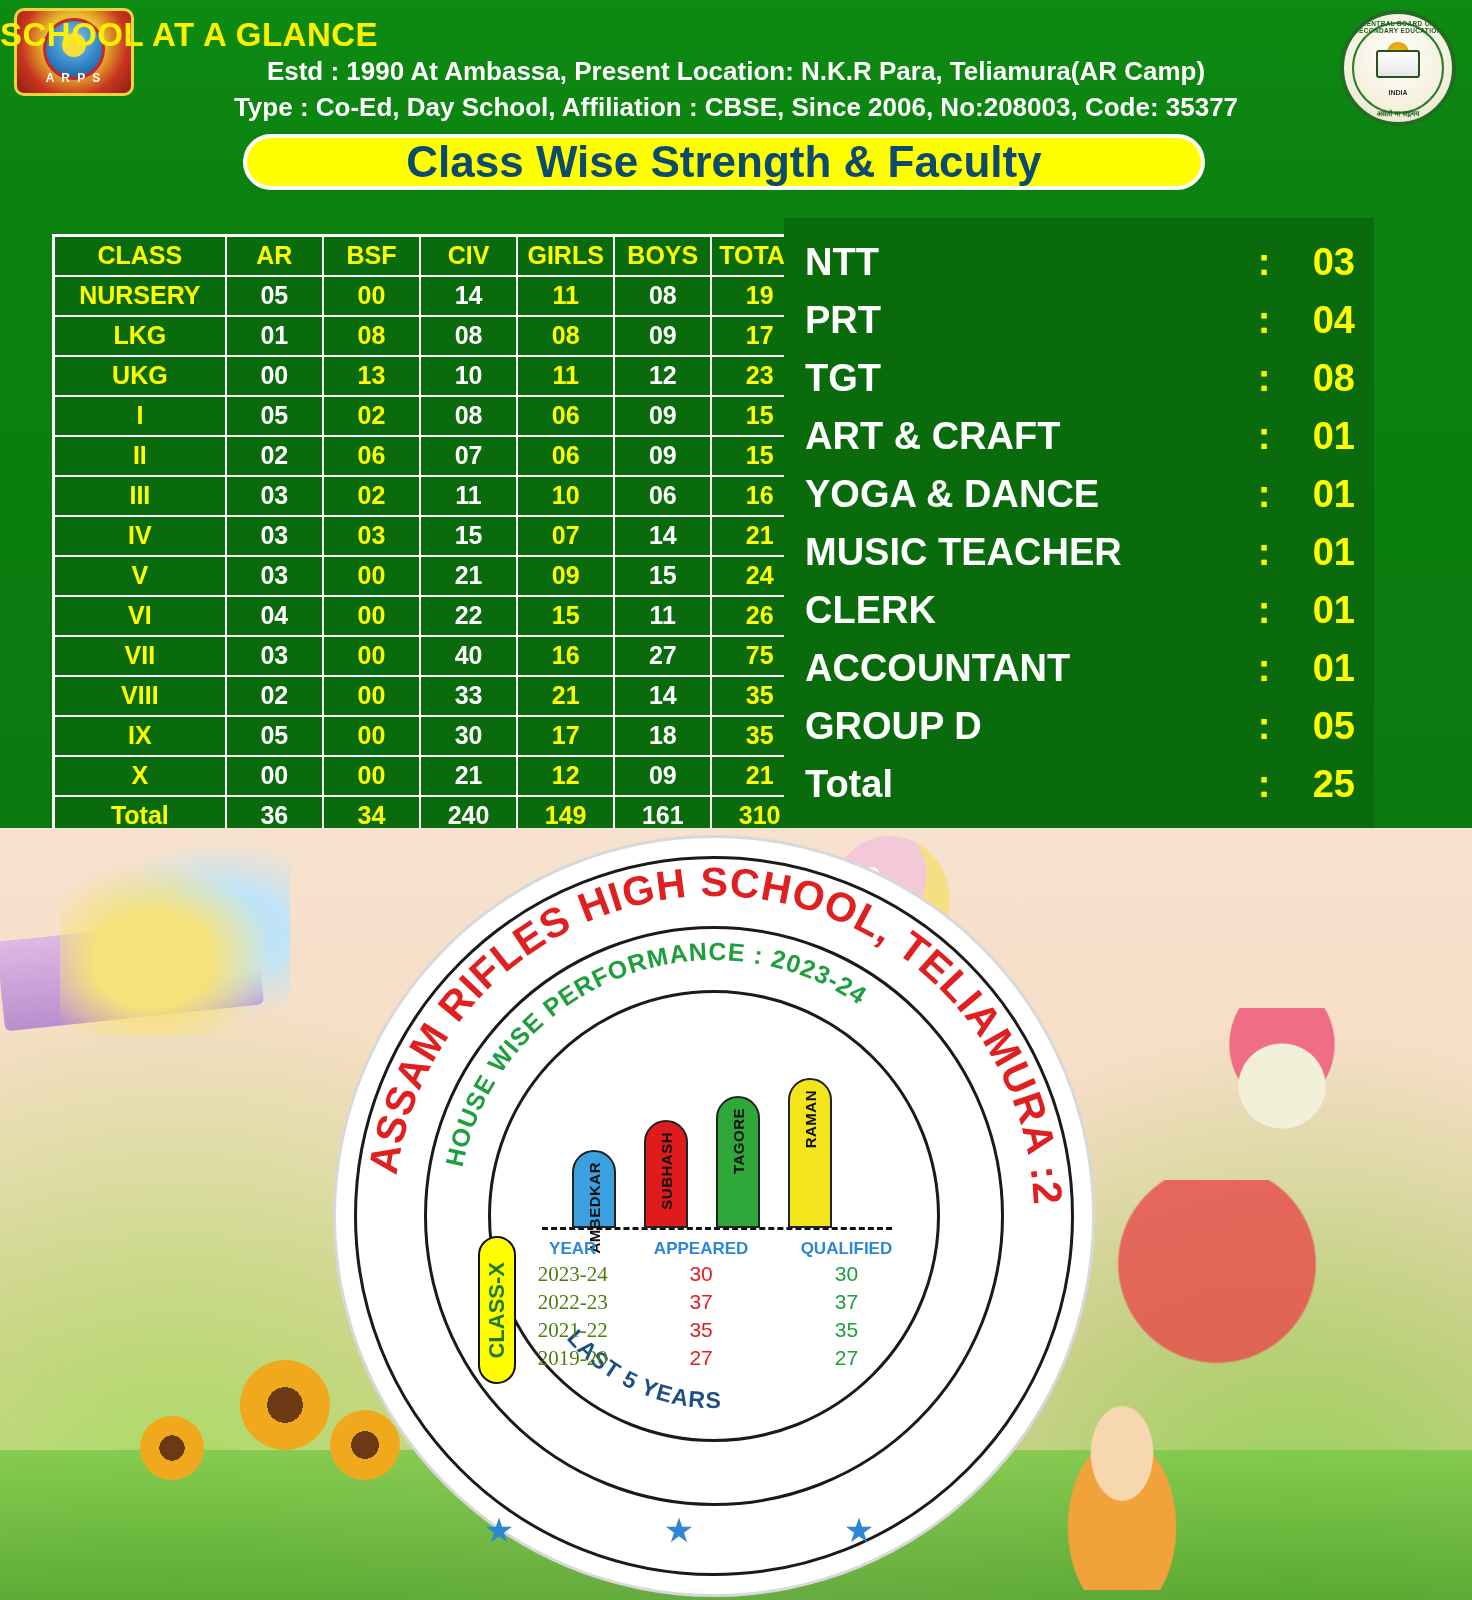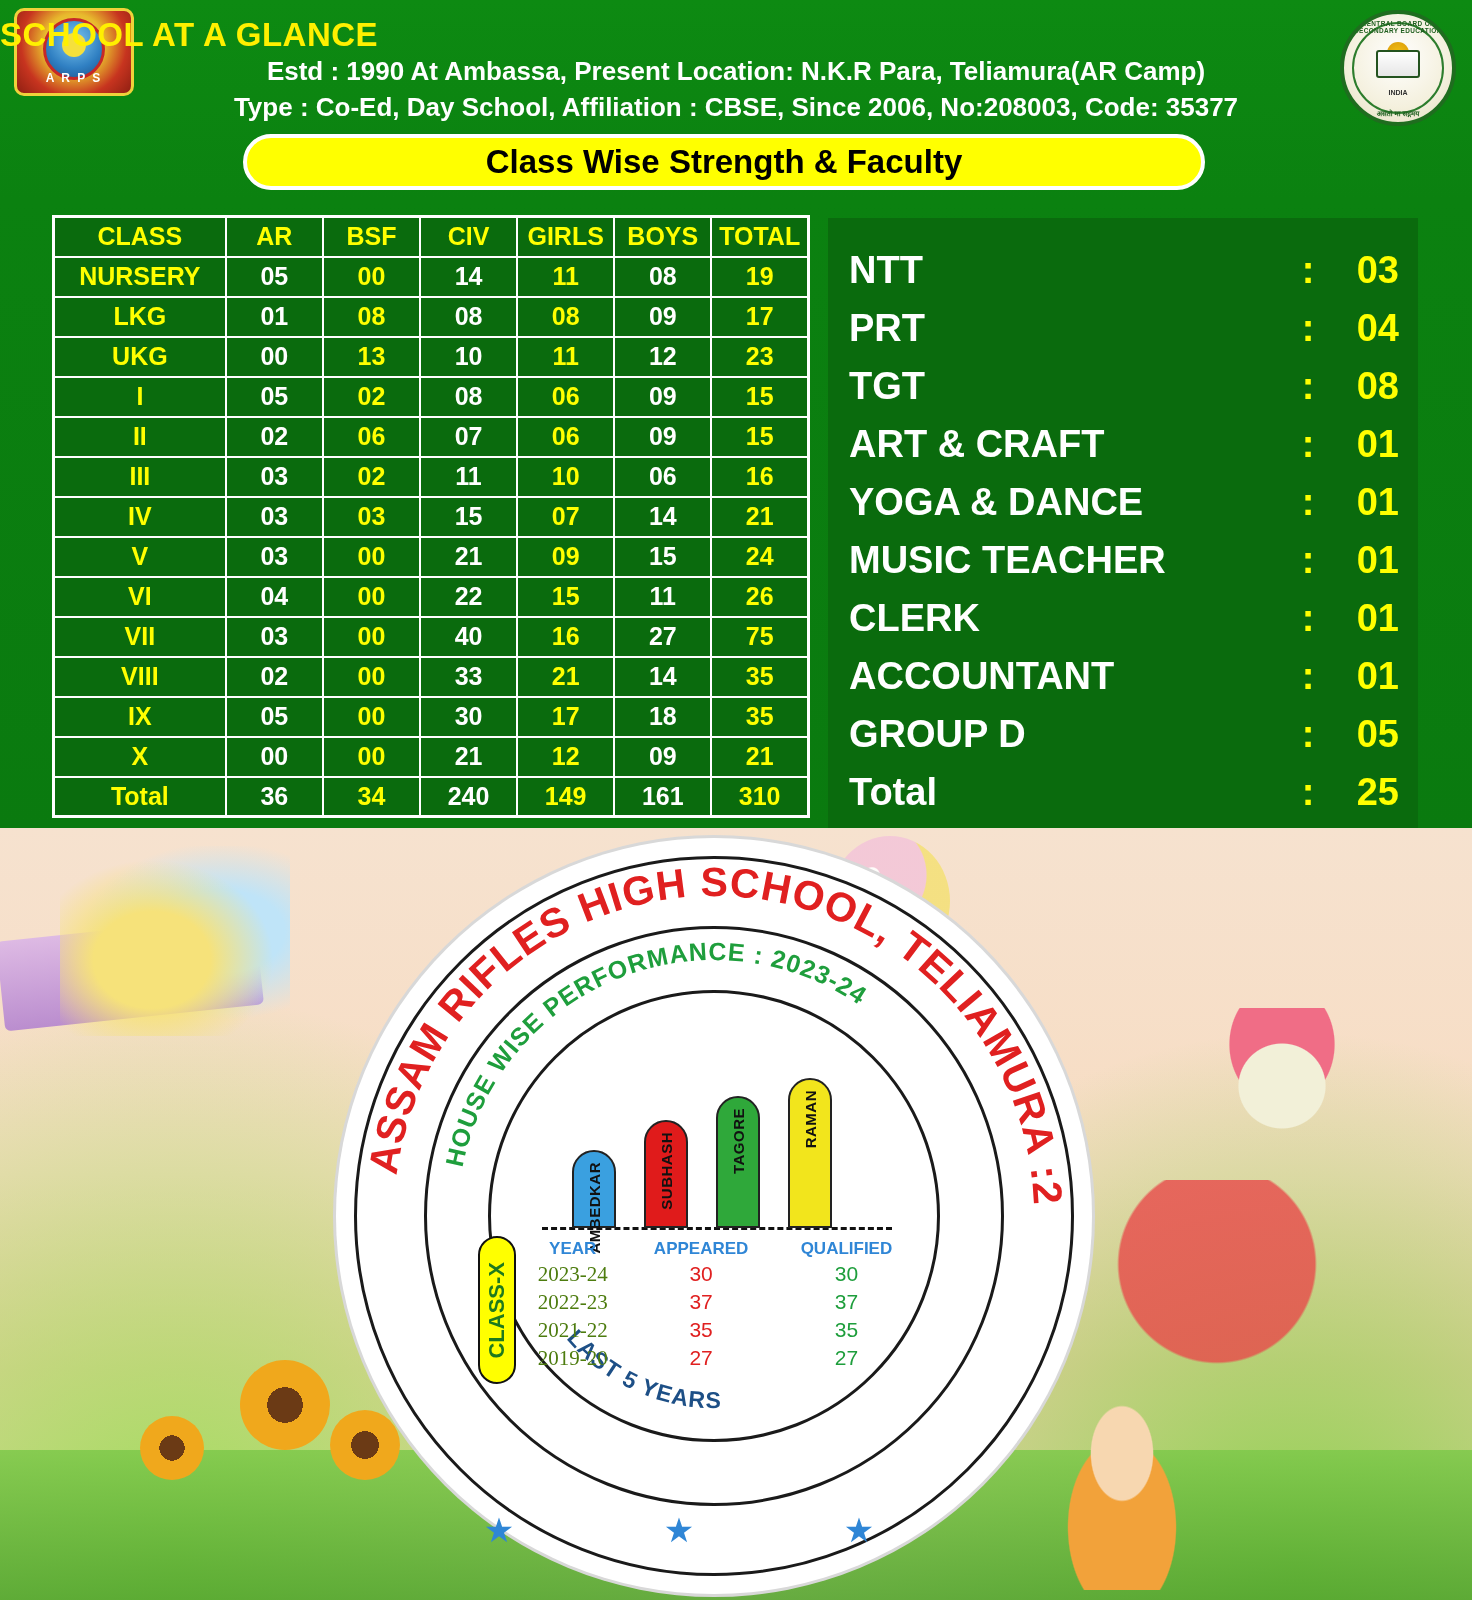--- a/index.html
+++ b/index.html
@@ -87,28 +87,28 @@
   .h-line2 { top:92px; }
 
   .banner {
     position:absolute; left:243px; top:134px; width:962px; height:56px;
     background:#ffff00;
     border:4px solid #ffffff;
     border-radius:28px;
     display:flex; align-items:center; justify-content:center;
   }
   .banner span {
-    font-size:33px; font-weight:bold; color:#000000;
+    font-size:44px; font-weight:bold; color:#0c4a6e;
   }
 
   
   .tables-wrap { position:absolute; left:0; top:200px; width:1472px; height:630px; background:#0f8a0f; background:linear-gradient(#0b8110,#0a7a0f); }
 
   table.strength {
-    position:absolute; left:52px; top:15px;
+    position:absolute; left:52px; top:34px;
     width:758px;
     border-collapse:collapse;
     background:#0a6b0d;
     border:3px solid #ffffff;
     padding-left:32px;
   }
   table.strength th, table.strength td {
     border:2px solid #ffffff;
     text-align:center;
     font-size:25px;
@@ -117,24 +117,24 @@
     padding:0 4px;
     color:#ffffff;
   }
   table.strength th { color:#ffff00; font-size:25px; }
   .c-yellow { color:#ffff00 !important; }
   .c-white  { color:#ffffff !important; }
   table.strength .col-class { width:172px; }
   table.strength .col-num { width:97px; }
 
   .faculty {
-    position:absolute; left:828px; top:18px; width:590px; height:732px;
+    position:absolute; left:784px; top:18px; width:590px; height:732px;
     background:#0a6b0d;
     border:3px solid #0a6b0d;
-    padding:20px 16px 4px 18px;
+    padding:12px 16px 4px 18px;
   }
   .f-row {
     display:flex; align-items:center; height:58px;
   }
   .f-row .f-label { flex:1; font-size:38px; font-weight:bold; color:#ffffff; white-space:nowrap; }
   .f-row .f-colon { width:26px; font-size:38px; font-weight:bold; color:#ffff00; text-align:center; }
   .f-row .f-val { width:78px; font-size:38px; font-weight:bold; color:#ffff00; text-align:right; }
   .f-row.total .f-label { color:#ffffff; }
   .f-row.total .f-val { color:#ffff00; }
 

